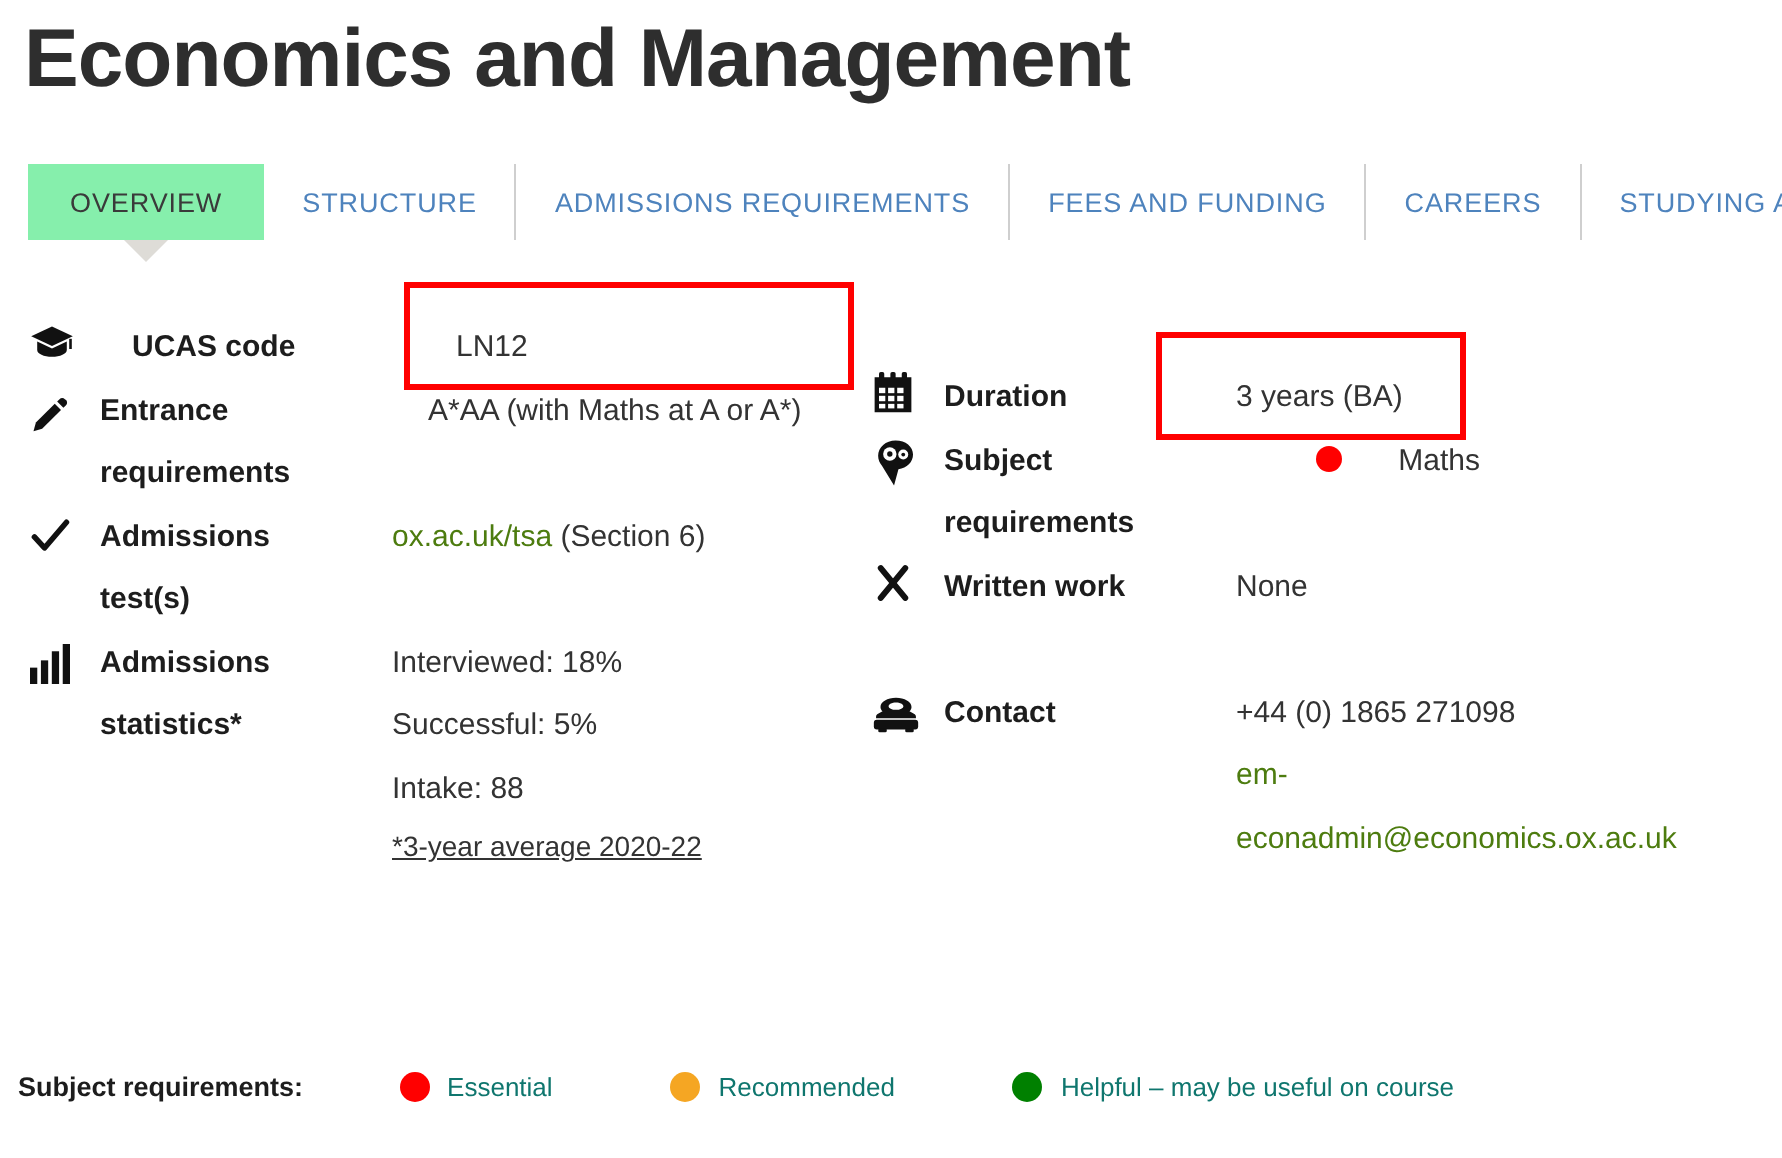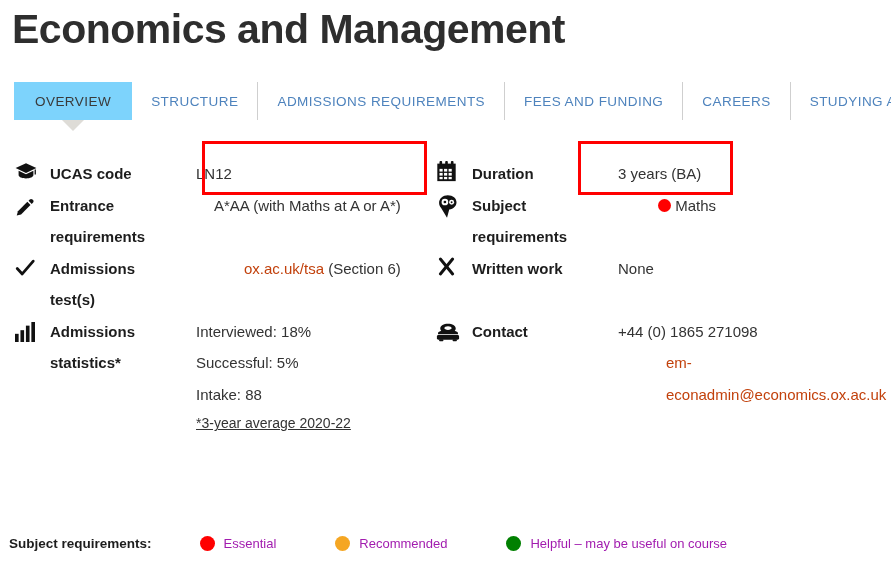--- a/index.html
+++ b/index.html
@@ -46,21 +46,21 @@
     letter-spacing: 0.45px;
     color: #4e83bd;
     border-right: 1px solid #cfcfcf;
     height: 38px;
     box-sizing: border-box;
     white-space: nowrap;
     cursor: pointer;
   }
   .tab:last-child { border-right: none; }
   .tab.active {
-    background: #7dd3fc;
+    background: #86efac;
     color: #3a3a3a;
     border-right: none;
     position: relative;
     padding: 0 21px;
   }
   .tab.active::after {
     content: "";
     position: absolute;
     left: 50%;
     bottom: -11px;
@@ -106,23 +106,22 @@
     line-height: 31.6px;
   }
   .row-value {
     flex: 1;
     font-size: 15px;
     color: #333333;
     line-height: 31.6px;
   }
   .row-value a,
   .link {
-    color: #c2410c;
+    color: #4d7c0f;
     text-decoration: none;
-    margin-left: 48px;
   }
   .stat-note {
     font-size: 14px;
     color: #333;
     line-height: 26px;
     text-decoration: underline;
   }
 
   
   .hl-box {
@@ -153,21 +152,21 @@
   .legend-title {
     font-weight: bold;
     color: #1d1d1d;
     font-size: 13.5px;
     margin-right: 16px;
   }
   .legend-item {
     display: flex;
     align-items: center;
     margin-right: 27px;
-    color: #a21caf;
+    color: #0f766e;
     white-space: nowrap;
   }
   .legend-item .dot { margin-right: 9px; width: 15px; height: 15px; }
 </style>
 </head>
 <body>
 
 <div class="page-title">Economics and Management</div>
 
 <div class="tabbar">
@@ -188,21 +187,21 @@
   </div>
   <div class="tab">
     <span>STUDYING AT OXFORD</span>
   </div>
 </div>
 
 <div class="info-grid">
 
   <div class="col col-left">
 
-    <div class="row" style="height:31.6px;">
+    <div class="row" style="height:31.6px;gap:16px;">
       <div class="row-icon">
         <svg width="24" height="24" viewBox="0 0 24 24" fill="#111">
           <path d="M12 3.2 1.6 8.1 12 13l10.4-4.9L12 3.2z"></path>
           <path d="M4.6 10.8v4.2c0 1.9 3.3 3.4 7.4 3.4s7.4-1.5 7.4-3.4v-4.2L12 14.3l-7.4-3.5z"></path>
           <path d="M20.6 9.4v5.1h1.3V9.4h-1.3z"></path>
         </svg>
       </div>
       <div class="row-label">UCAS code</div>
       <div class="row-value">LN12</div>
     </div>
@@ -255,21 +254,21 @@
         <div>Successful: 5%</div>
         <div>Intake: 88</div>
         <div class="stat-note">*3-year average 2020-22</div>
       </div>
     </div>
 
   </div>
 
   <div class="col col-right">
 
-    <div class="row" style="height:31.6px;">
+    <div class="row" style="height:31.6px;margin-top:25px;">
       <div class="row-icon" style="padding-top:3px;">
         <svg width="21" height="21" viewBox="0 0 24 24" fill="#111">
           <rect x="4" y="0" width="3" height="5" rx="1"></rect>
           <rect x="10.5" y="0" width="3" height="5" rx="1"></rect>
           <rect x="17" y="0" width="3" height="5" rx="1"></rect>
           <rect x="1.5" y="3" width="21" height="20"></rect>
           <g fill="#ffffff">
             <rect x="4" y="9" width="3.6" height="3.1"></rect>
             <rect x="9.2" y="9" width="3.6" height="3.1"></rect>
             <rect x="14.4" y="9" width="3.6" height="3.1"></rect>
@@ -299,21 +298,21 @@
             <circle cx="16.3" cy="8.6" r="1"></circle>
           </g>
         </svg>
       </div>
       <div class="row-label">
         <div>Subject</div>
         <div>requirements</div>
       </div>
       <div class="row-value" style="padding-left:40px;">
         <span class="dot" style="background:#ff0000;"></span>
-        <span style="margin-left:0;">Maths</span>
+        <span style="margin-left:24px;">Maths</span>
       </div>
       <div class="hl-box" style="left:142px; top:-49px; width:155px; height:54px;"></div>
     </div>
 
     <div class="row" style="height:63px;">
       <div class="row-icon" style="padding-top:3px;">
         <svg width="21" height="21" viewBox="0 0 24 24" fill="none" stroke="#111" stroke-width="3.4" stroke-linecap="round">
           <path d="M5 3.5 19 20.5"></path>
           <path d="M19 3.5 5 20.5"></path>
         </svg>

